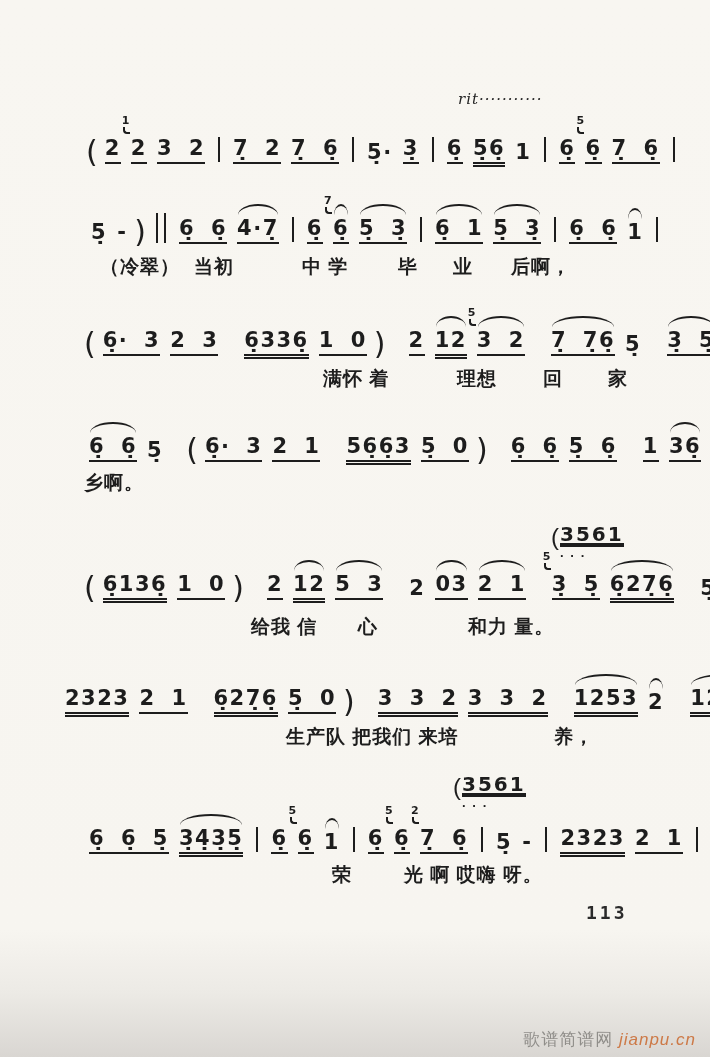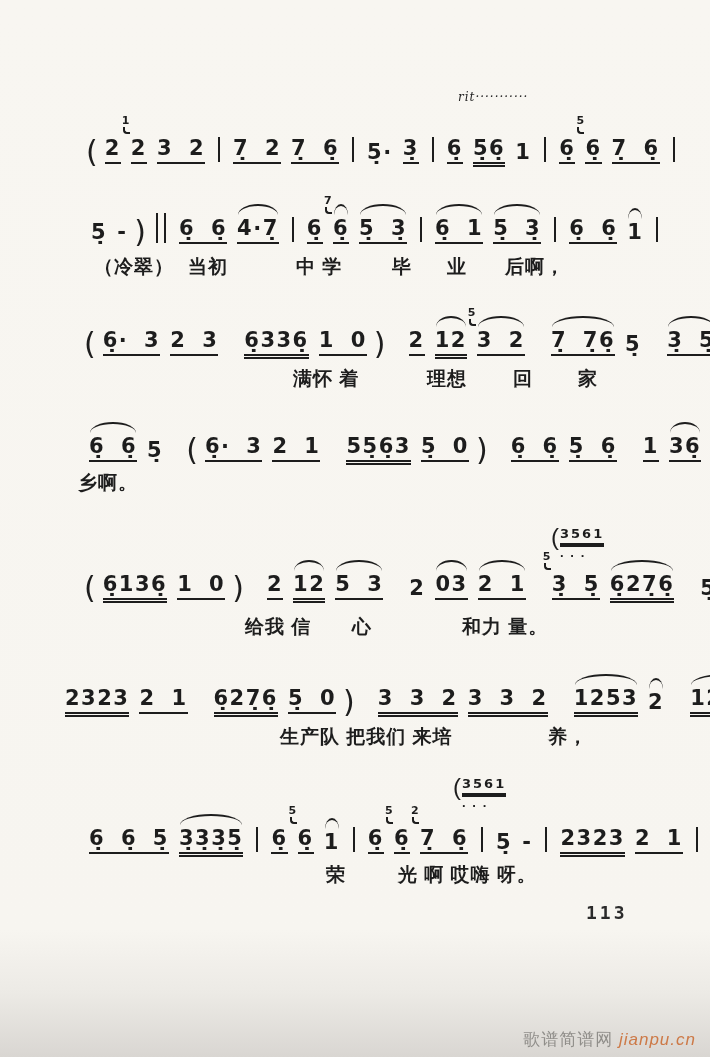--- a/index.html
+++ b/index.html
@@ -4,21 +4,21 @@
 <style>
   html,body{margin:0;padding:0;background:#555;}
   .page{
     position:relative;width:710px;height:1057px;margin:0 auto;overflow:hidden;
     background:linear-gradient(180deg,#f8f6f1 0%,#f7f5f0 88%,#eceae5 94%,#d9d6d2 100%);
     font-family:"Liberation Sans",sans-serif;color:#1d1d1d;
   }
   
   .rit{
     position:absolute;left:458px;top:90px;
-    font-family:"DejaVu Serif",serif;font-style:italic;font-size:12px;
+    font-family:"DejaVu Serif",serif;font-style:italic;font-size:15px;
     letter-spacing:1px;color:#242424;white-space:pre;text-align:center;
   }
   
   .system{position:absolute;left:0;width:710px;}
   .notation-row{display:flex;align-items:flex-end;height:34px;}
   .tok{
     position:relative;display:inline-block;white-space:pre;
     font-family:"DejaVu Sans",sans-serif;font-weight:bold;font-size:21px;
     letter-spacing:1.5px;word-spacing:7px;line-height:24px;margin:0 5px;
     color:#1d1d1d;
@@ -48,32 +48,32 @@
   .bbar{
     display:inline-block;width:6px;height:30px;
     border-left:2px solid #1d1d1d;border-right:2px solid #1d1d1d;
     margin:0 8px 1px 8px;align-self:flex-end;
   }
   .paren{
     font-family:"DejaVu Sans",sans-serif;font-size:30px;font-weight:normal;
     line-height:30px;margin:0 2px;align-self:flex-end;transform:translateY(3px);
     color:#1d1d1d;
   }
-  .lyrics-row{position:absolute;left:0;width:658px;height:28px;}
+  .lyrics-row{position:absolute;left:6px;width:658px;height:28px;}
   .lyr{
     position:absolute;top:0;font-size:19px;font-weight:600;letter-spacing:1px;
     color:#1d1d1d;white-space:pre;font-family:"Liberation Sans",sans-serif;
   }
   
   .ann{position:absolute;display:flex;align-items:flex-start;}
   .ann-paren{font-size:24px;font-weight:normal;line-height:22px;margin-right:1px;}
   .ann-body{display:flex;flex-direction:column;align-items:flex-start;}
   .ann-notes{
     position:relative;font-family:"DejaVu Sans",sans-serif;font-weight:bold;
-    font-size:13px;letter-spacing:2px;line-height:16px;
+    font-size:20px;letter-spacing:2px;line-height:16px;
     border-bottom:2px solid #1d1d1d;padding-bottom:1px;
   }
   .ann-notes::after{
     content:"";position:absolute;left:0;right:0;bottom:-4px;
     border-bottom:2px solid #1d1d1d;
   }
   .ann-dots{
     font-size:13px;font-weight:bold;letter-spacing:6px;line-height:10px;margin-top:6px;
   }
   .page-number{
@@ -163,38 +163,38 @@
         <span class="tok u1">2</span>
         <span class="tok u2 slur">12</span>
         <span class="tok u1 slur">3 2<span class="grace"><span class="gnum">5</span><span class="hook"></span></span></span>
         <span class="bar"></span>
         <span class="tok u1 slur">7̣ 7̣6̣</span>
         <span class="tok">5̣</span>
         <span class="bar"></span>
         <span class="tok u1 slur">3̣ 5̣</span>
         <span class="bar"></span>
       </div>
-    <div class="lyrics-row" style="top:44px;">
+    <div class="lyrics-row" style="top:44px;margin-left:24px;">
         <span class="lyr" style="left: 293px;">满怀 着</span>
         <span class="lyr" style="left: 427px;">理想</span>
         <span class="lyr" style="left: 513px;">回</span>
         <span class="lyr" style="left: 578px;">家</span>
       </div>
   </div>
 
   <div class="system" style="top:428px;">
     <div class="notation-row" style="padding-left:84px;">
         <span class="tok u1 slur">6̣ 6̣</span>
         <span class="tok">5̣</span>
         <span class="bar"></span>
         <span class="paren">(</span>
         <span class="tok u1">6̣· 3</span>
         <span class="tok u1">2 1</span>
         <span class="bar"></span>
-        <span class="tok u2">55̣6̣3</span>
+        <span class="tok u2">56̣6̣3</span>
         <span class="tok u1">5̣ 0</span>
         <span class="paren">)</span>
         <span class="bar"></span>
         <span class="tok u1">6̣ 6̣</span>
         <span class="tok u1">5̣ 6̣</span>
         <span class="bar"></span>
         <span class="tok u1">1</span>
         <span class="tok u1 slur">36̣</span>
         <span class="bar"></span>
       </div>
@@ -267,21 +267,21 @@
     <span class="ann-paren">(</span>
     <span class="ann-body">
       <span class="ann-notes">3561</span>
       <span class="ann-dots">···</span>
     </span>
   </div>
 
   <div class="system" style="top:820px;">
     <div class="notation-row" style="padding-left:84px;">
         <span class="tok u1">6̣ 6̣ 5̣</span>
-        <span class="tok u2 slur">3̣3̣3̣5̣</span>
+        <span class="tok u2 slur">3̣4̣3̣5̣</span>
         <span class="bar"></span>
         <span class="tok u1">6̣</span>
         <span class="tok u1">6̣<span class="grace"><span class="gnum">5</span><span class="hook"></span></span></span>
         <span class="tok slur">1</span>
         <span class="bar"></span>
         <span class="tok u1">6̣</span>
         <span class="tok u1">6̣<span class="grace"><span class="gnum">5</span><span class="hook"></span></span></span>
         <span class="tok u1">7̣ 6̣<span class="grace"><span class="gnum">2</span><span class="hook"></span></span></span>
         <span class="bar"></span>
         <span class="tok">5̣</span>

